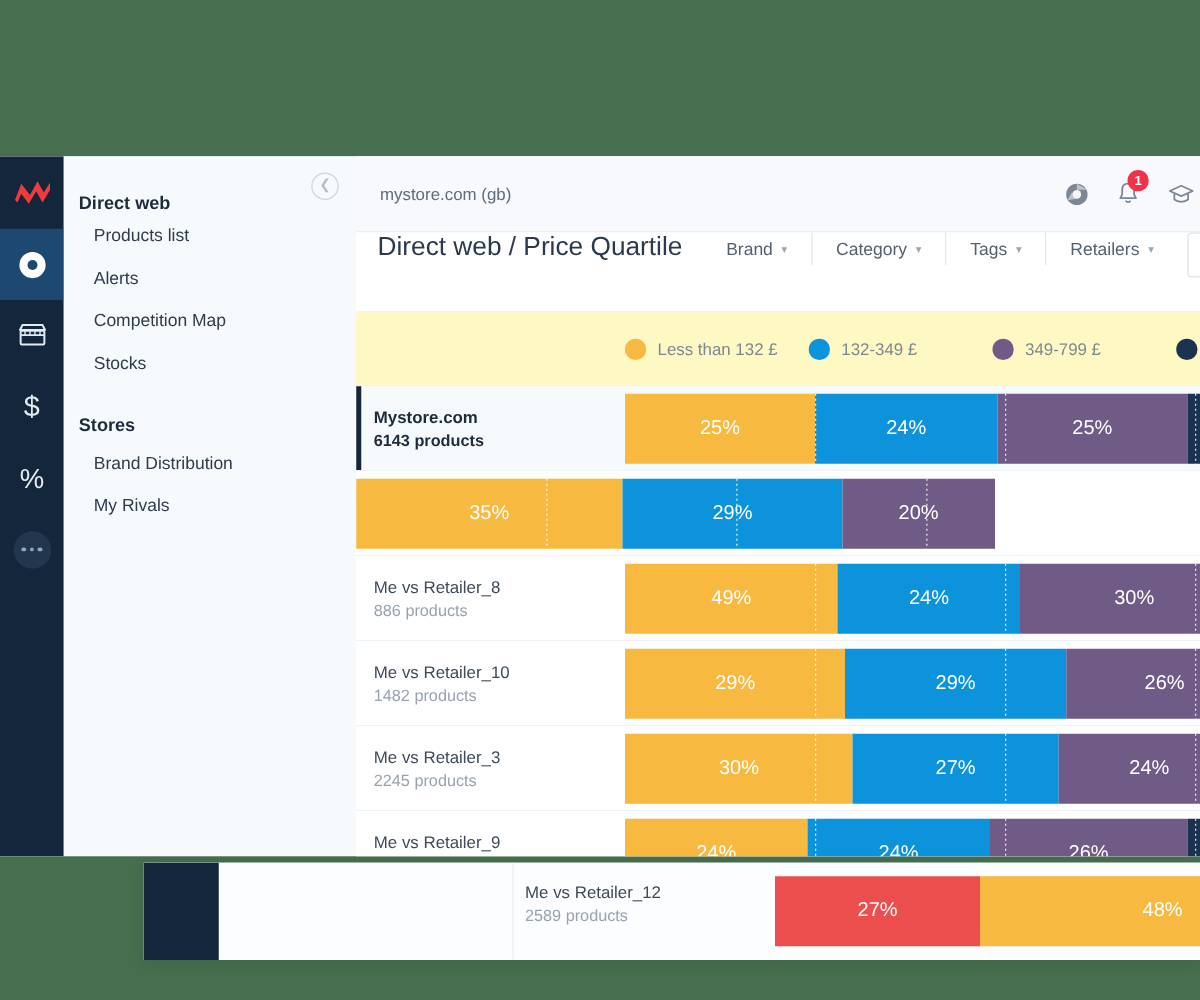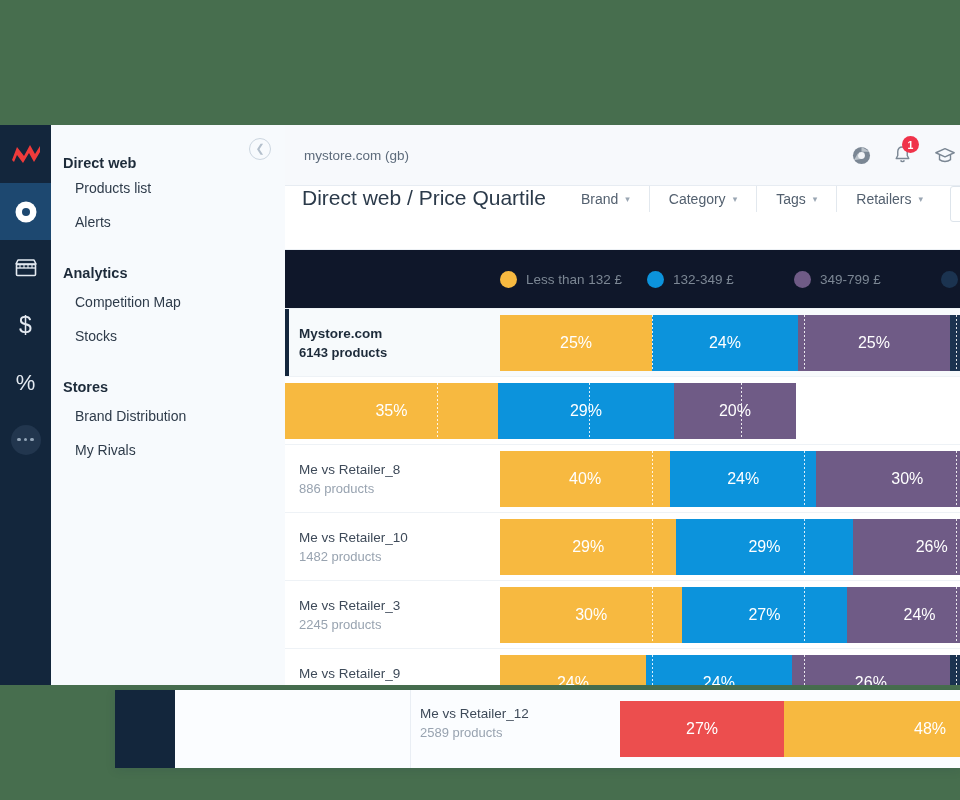--- a/index.html
+++ b/index.html
@@ -96,21 +96,21 @@
   .caret{font-size:9px;color:#9aa6b3;}
   .search{
     margin-left:8px;height:34px;border:1px solid #dde4eb;border-radius:3px;
     display:flex;align-items:center;padding:0 11px;min-width:120px;color:#aab4c0;font-size:14px;
     background:#fff;
   }
 
   
   .legend{
     height:58px;display:flex;align-items:center;padding-left:215px;gap:0;
-    border-bottom:1px solid #eef2f6;background:#0f172a;
+    border-bottom:1px solid #eef2f6;background:#fef9c3;
   }
   .legend-item{display:flex;align-items:center;gap:9px;width:147px;flex:0 0 auto;}
   .legend-dot{width:17px;height:17px;border-radius:50%;flex:0 0 auto;}
   .legend-label{font-size:13.5px;color:#7c8794;white-space:nowrap;}
 
   
   .rows{position:relative;}
   .row{
     height:67px;display:flex;align-items:stretch;border-bottom:1px solid #eef2f6;
     position:relative;background:#fff;
@@ -204,21 +204,20 @@
     <div class="nav">
       <div class="nav-collapse">❮</div>
       <div class="nav-title">Direct web</div>
 
       <div>
         <div class="nav-link">Products list</div>
         <div class="nav-link">Alerts</div>
       </div>
 
       <div>
-        <div class="nav-section">Analytics</div>
         <div class="nav-link">Competition Map</div>
         <div class="nav-link">Stocks</div>
       </div>
 
       <div>
         <div class="nav-section">Stores</div>
         <div class="nav-link">Brand Distribution</div>
         <div class="nav-link">My Rivals</div>
       </div>
     </div>
@@ -335,21 +334,21 @@
               <div class="gridline" style="left: 456px;"></div>
             </div>
           </div>
           <div class="row">
             <div class="row-label">
               <div class="row-name">Me vs Retailer_8</div>
               <div class="row-sub">886 products</div>
             </div>
             <div class="bar">
               <div class="seg" style="background: rgb(247, 185, 64); width: 170.24px; flex: 0 0 auto;">
-                <span>40%</span>
+                <span>49%</span>
               </div>
               <div class="seg" style="background: rgb(12, 147, 220); width: 145.92px; flex: 0 0 auto;">
                 <span>24%</span>
               </div>
               <div class="seg" style="background: rgb(111, 91, 134); width: 182.4px; flex: 0 0 auto;">
                 <span>30%</span>
               </div>
               <div class="gridline" style="left: 152px;"></div>
               <div class="gridline" style="left: 304px;"></div>
               <div class="gridline" style="left: 456px;"></div>

